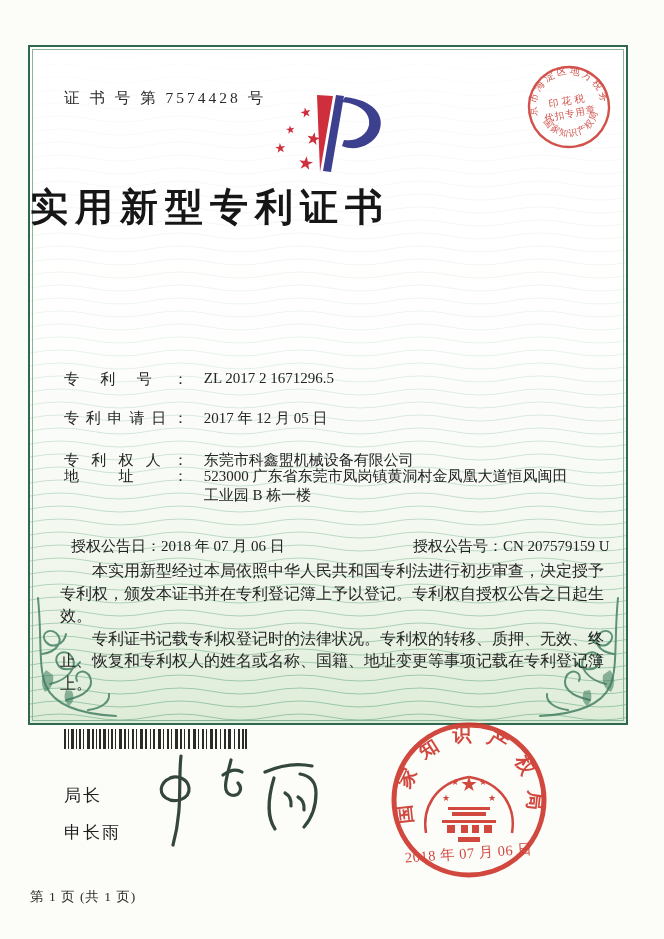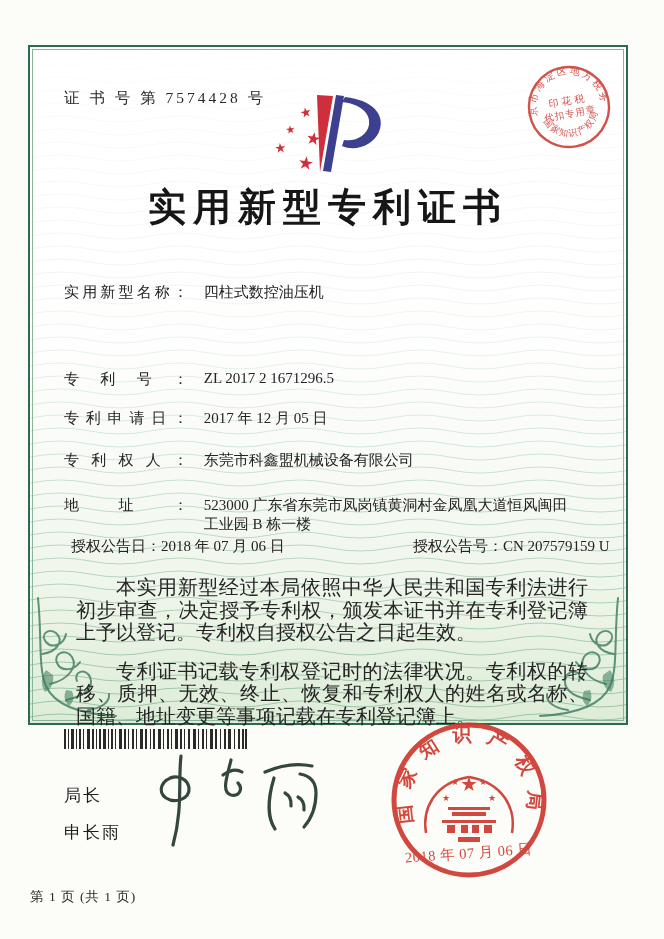--- a/index.html
+++ b/index.html
@@ -16,35 +16,35 @@
   }
   .frame-inner{
     position:absolute;inset:2px;border:1px solid #8ab59a;pointer-events:none;
   }
   svg.guilloche{position:absolute;inset:0;width:100%;height:100%;}
   .content{position:absolute;inset:0;font-size:15px;}
   .cert-no{position:absolute;left:34px;top:41px;font-size:15.5px;letter-spacing:3px;color:#2a2a2a;}
   .logo{position:absolute;left:237px;top:45px;}
   .tax-stamp{position:absolute;left:489px;top:10px;opacity:.88;}
   .doc-title{
-    position:absolute;left:0;right:0;top:135px;margin:0;text-align:center;
+    position:absolute;left:0;right:0;top:135px;margin:0;
     font-size:38px;font-weight:bold;letter-spacing:7px;color:#161616;
     font-family:"Liberation Serif","DejaVu Serif",serif;
   }
   .field-row{position:absolute;left:34px;white-space:nowrap;}
   .field-row .lbl{
     display:inline-block;width:124px;vertical-align:top;
     text-align:justify;text-align-last:justify;color:#242424;
   }
   .field-row .val{display:inline-block;margin-left:12px;white-space:pre-line;max-width:430px;vertical-align:top;color:#242424;}
-  .r1{top:236px}.r2{top:281px}.r3{top:323px}.r4{top:362px}.r5{top:404px}.r6{top:449px}
+  .r1{top:236px}.r2{top:281px}.r3{top:323px}.r4{top:362px}.r5{top:404px}.r6{top:420px}
   .grant-row{position:absolute;top:490px;left:34px;right:20px;white-space:nowrap;margin-left:7px;}
   .grant-no{position:absolute;left:342px;top:0;}
   .paragraphs{position:absolute;left:30px;right:22px;top:513px;text-align:justify;}
-  .paragraphs p{margin:16px;text-indent:2em;font-size:20px;line-height:22.6px;color:#252525;}
+  .paragraphs p{margin:0;text-indent:2em;font-size:16px;line-height:22.6px;color:#252525;}
   .barcode{position:absolute;left:34px;top:682px;}
   .signer{position:absolute;left:34px;top:737px;font-size:17px;color:#1f1f1f;}
   .signer div{margin-bottom:14px;letter-spacing:2px;}
   .signature{position:absolute;left:105px;top:700px;}
   .seal{position:absolute;left:354px;top:670px;}
   .corner-ornament{position:absolute;bottom:2px;}
   .corner-ornament.left{left:2px;}
   .corner-ornament.right{right:2px;transform:scaleX(-1);}
   .footer{position:absolute;left:0;right:58px;top:841px;font-size:13.5px;letter-spacing:1px;color:#2a2a2a;}
 </style>
@@ -128,24 +128,20 @@
         <text font-size="9" letter-spacing="1.2">
           <textPath href="#bp" startOffset="50%" text-anchor="middle">国家知识产权局</textPath>
         </text>
         <text x="50" y="47" font-size="10" letter-spacing="3" text-anchor="middle">印花税</text>
         <text x="50" y="60" font-size="9.5" letter-spacing="1" text-anchor="middle">代扣专用章</text>
       </g>
     </svg>
 
     <h1 class="doc-title">实用新型专利证书</h1>
 
-    <div class="field-row r1">
-      <span class="lbl">实用新型名称：</span>
-      <span class="val">四柱式数控油压机</span>
-    </div>
     <div class="field-row r3">
       <span class="lbl">专利号：</span>
       <span class="val">ZL 2017 2 1671296.5</span>
     </div>
     <div class="field-row r4">
       <span class="lbl">专利申请日：</span>
       <span class="val">2017 年 12 月 05 日</span>
     </div>
     <div class="field-row r5">
       <span class="lbl">专利权人：</span>

